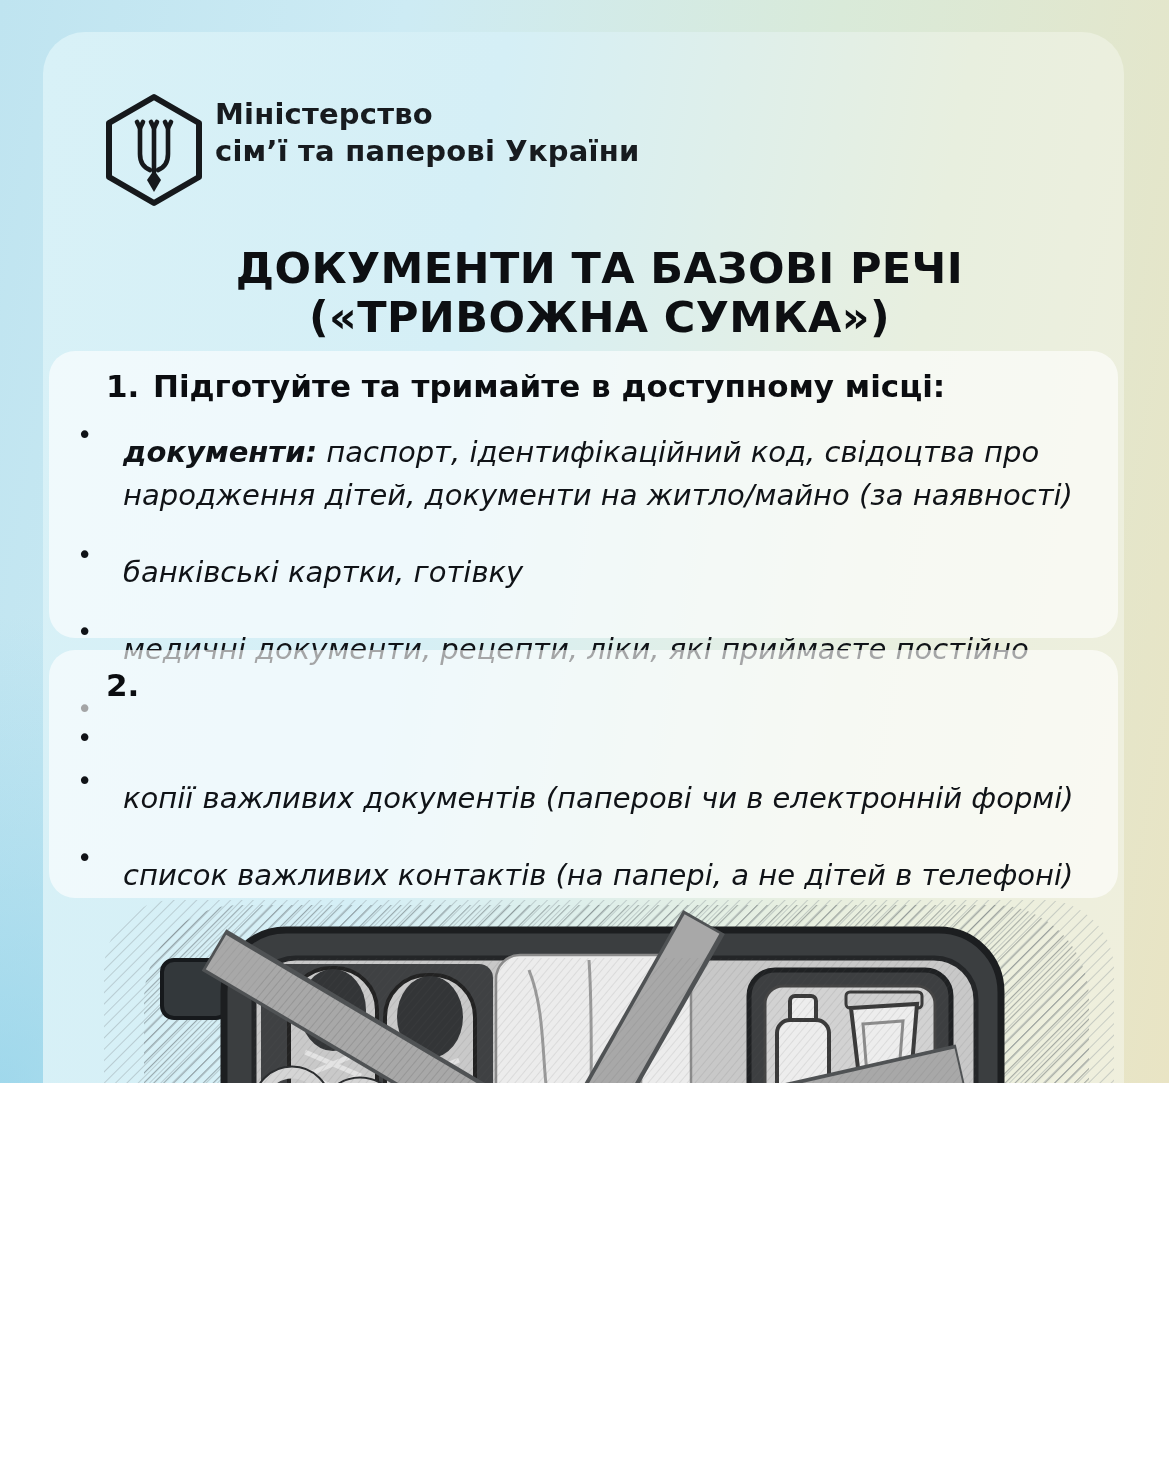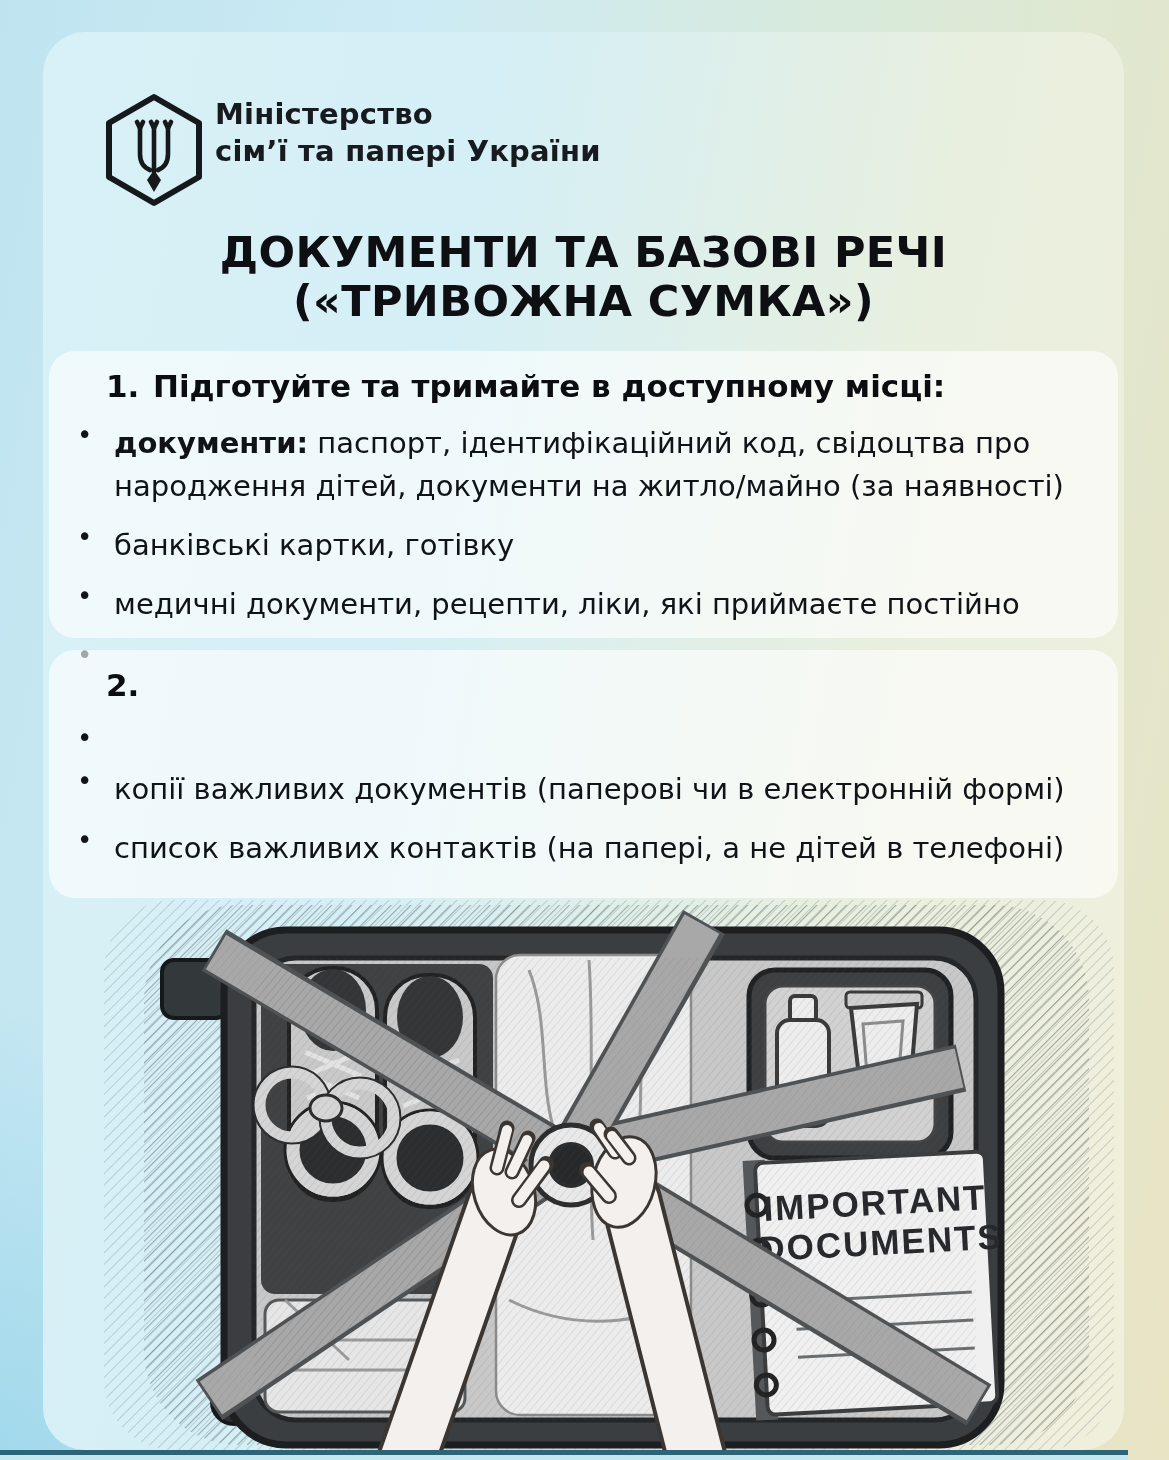--- a/index.html
+++ b/index.html
@@ -1,18 +1,18 @@
 <!DOCTYPE html>
 <html lang="uk"><head>
 <meta charset="utf-8">
 <style>
   html,body{margin:0;padding:0;}
   .page{
     position:relative;
-    width:1169px;height:1460px;
+    width:1169px;height:1083px;
     overflow:hidden;
     font-family:"DejaVu Sans","Liberation Sans",sans-serif;
     background:linear-gradient(100deg,#bfe4f0 0%,#cdebf4 30%,#d9ead9 62%,#e9e4c4 100%);
   }
   .page::before{
     content:"";position:absolute;left:0;bottom:0;width:420px;height:520px;
     background:radial-gradient(circle at 0% 100%, rgba(140,208,232,.65), rgba(140,208,232,0) 70%);
     pointer-events:none;
   }
   .card{
@@ -41,21 +41,21 @@
   .panel-1{top:319px;height:287px;}
   .panel-2{top:618px;height:248px;}
   .panel h2{
     display:flex;margin:14px 20px 6px 57px;
     font-size:31px;line-height:43px;font-weight:700;color:#0b0d10;
   }
   .panel h2 .num{flex:none;width:47px;}
   .blist{list-style:none;margin:2px 0 0;padding:0 22px 0 28px;}
   .blist li{display:flex;font-size:29px;line-height:43px;font-weight:400;}
   .blist .dot{flex:none;width:29px;font-size:26px;}
-  .blist p{margin:8px;}
+  .blist p{margin:17px;font-style:italic;}
   .blist b{font-weight:700;}
   .panel-2 .blist{margin-top:10px;}
   
   .illo{position:absolute;left:6px;top:868px;width:1069px;height:550px;}
   
   .bottom-line{position:absolute;left:0;top:1450px;width:1128px;height:5px;background:#2c6577;}
   .bottom-under{position:absolute;left:0;top:1455px;width:1128px;height:5px;background:#c3e7f1;}
 </style>
 </head>
 <body>
@@ -70,24 +70,24 @@
         <path d="M40 36 V62 Q40 74 50 78"></path>
         <path d="M68 36 V62 Q68 74 58 78"></path>
         <path d="M37 30 L40 36 L43 30"></path>
         <path d="M51 30 L54 36 L57 30"></path>
         <path d="M65 30 L68 36 L71 30"></path>
       </g>
       <path d="M54 78 L61 88 L54 100 L47 88 Z" fill="#16191c"></path>
     </svg>
     <div class="ministry">
       <div>Міністерство</div>
-      <div>сім’ї та папері України</div>
+      <div>сім’ї та паперові України</div>
     </div>
 
-    <h1 class="title" style="margin:0;">
+    <h1 class="title" style="margin:16px;">
       <span style="display:block">ДОКУМЕНТИ ТА БАЗОВІ РЕЧІ</span>
       <span style="display:block">(«ТРИВОЖНА СУМКА»)</span>
     </h1>
 
     <section class="panel panel-1">
       <h2>
         <span class="num">1.</span>
         <span>Підготуйте та тримайте в доступному місці:</span>
       </h2>
       <ul class="blist">

